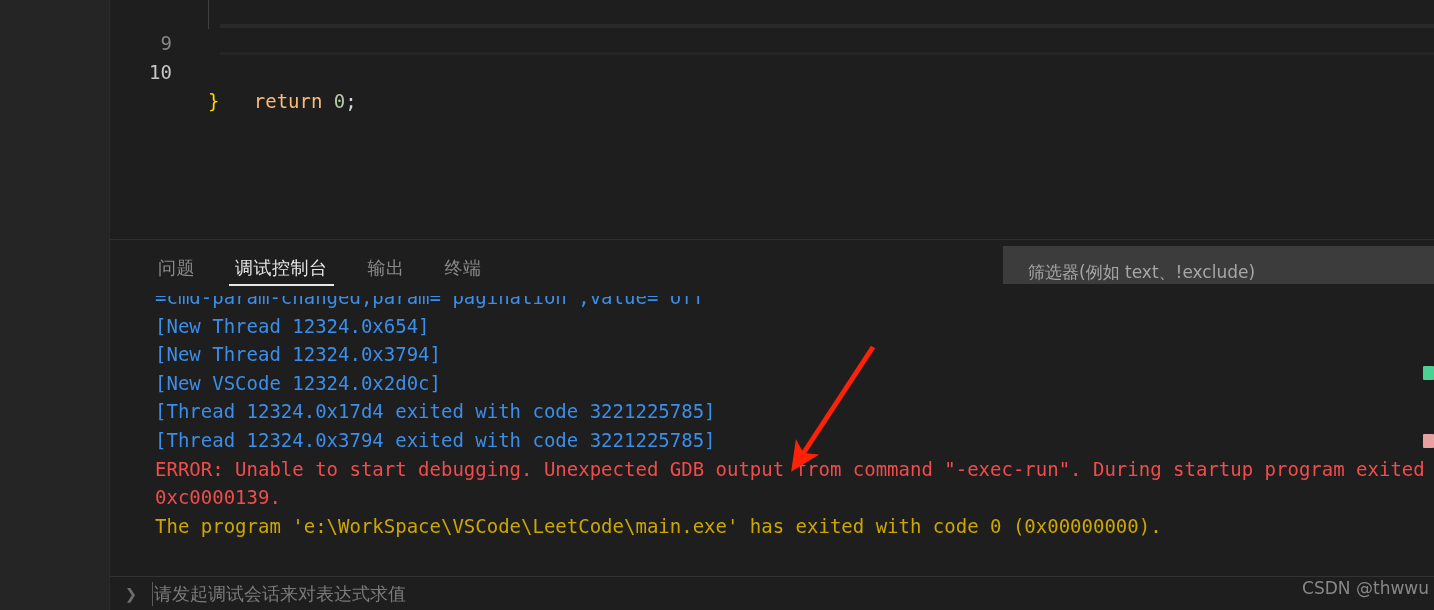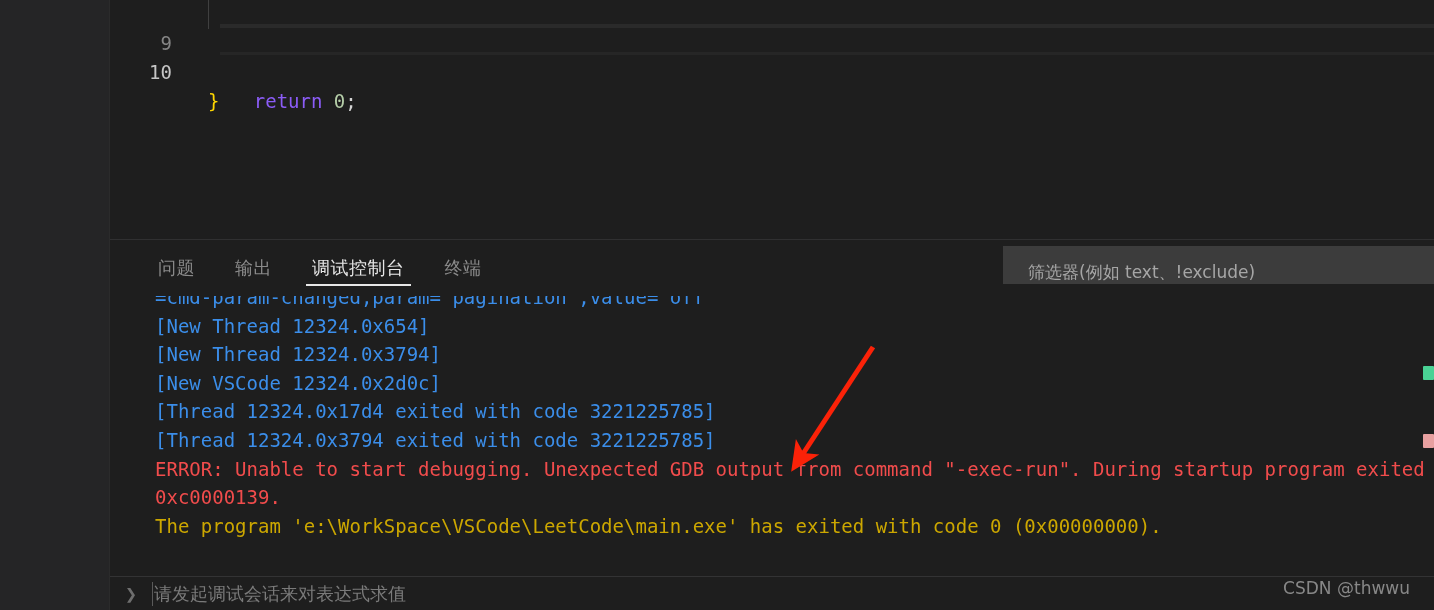--- a/index.html
+++ b/index.html
@@ -68,21 +68,21 @@
     color: #d4d4d4;
   }
   .indent-guide {
     position: absolute;
     left: 98px;
     top: 0;
     width: 1px;
     height: 29px;
     background: #404040;
   }
-  .tok-kw   { color: #8b5cf6; }
+  .tok-kw   { color: #fdba74; }
   .tok-num  { color: #b5cea8; }
   .tok-punc { color: #d4d4d4; }
   .tok-brace{ color: #ffd700; }
 
   .editor-hscroll-a {
     position: absolute;
     left: 110px; top: 24px;
     width: 1324px; height: 4px;
     background: #2a2a2a;
   }
@@ -243,21 +243,21 @@
   .arrow-overlay {
     position: absolute;
     left: 0; top: 0;
     width: 1434px; height: 610px;
     pointer-events: none;
   }
 
   
   .watermark {
     position: absolute;
-    right: 24px;
+    right: 5px;
     top: 578px;
     color: #9a9a9a;
     font-size: 17px;
     font-family: "DejaVu Sans", "Liberation Sans", sans-serif;
     opacity: 0.85;
     user-select: none;
   }
 </style>
 </head>
 <body>
@@ -282,25 +282,25 @@
     </div>
   </div>
 
   <div class="panel">
 
     <div class="panel-header">
       <div class="panel-tabs">
         <div class="panel-tab">
           <span>问题</span>
         </div>
+        <div class="panel-tab active">
+          <span>调试控制台</span>
+        </div>
         <div class="panel-tab">
           <span>输出</span>
-        </div>
-        <div class="panel-tab active">
-          <span>调试控制台</span>
         </div>
         <div class="panel-tab">
           <span>终端</span>
         </div>
       </div>
 
       <div class="filter-box">
         <input type="text" placeholder="筛选器(例如 text、!exclude)" style="">
       </div>
     </div>

